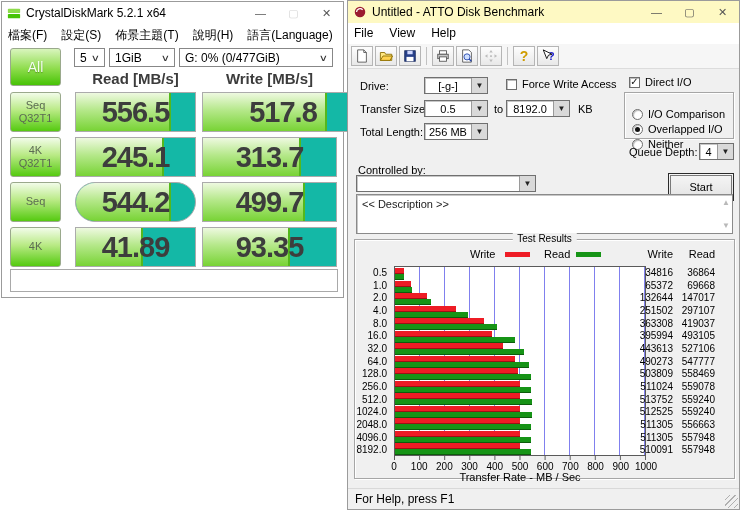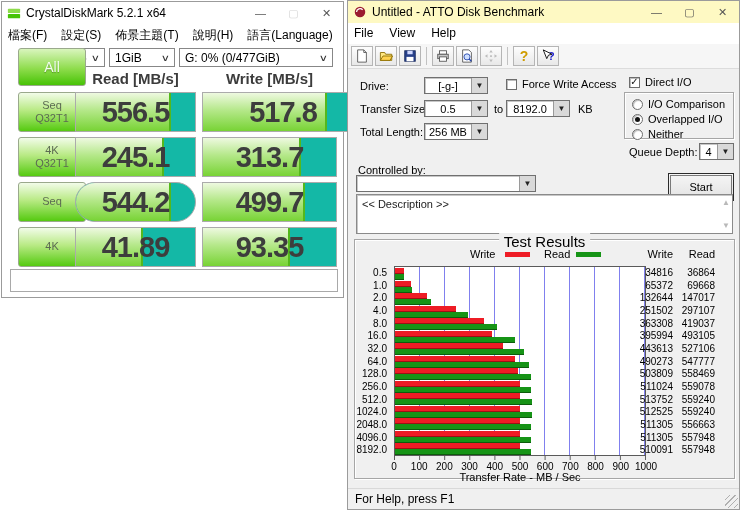--- a/index.html
+++ b/index.html
@@ -8,21 +8,21 @@
   
   #cdm{left:1px;top:1px;width:343px;height:297px}
   .titlebar{height:22px;display:flex;align-items:center;gap:5px;padding-left:5px;font-size:12px;background:#fff}
   .winbtns{margin-left:auto;display:flex;height:100%}
   .winbtn{width:33px;height:100%;display:flex;align-items:center;justify-content:center;font-size:11px;color:#555}
   .winbtn.disabled{color:#d4d4d4}
   .menubar{display:flex;font-size:12px;padding:3px 6px 4px 6px;gap:14px;background:#fff}
   .menuitem{white-space:nowrap}
   .cdm-select{position:absolute;height:19px;box-sizing:border-box;border:1px solid #878787;background:#fff;font-size:12px;display:flex;align-items:center;justify-content:space-between;padding:0 5px}
   .chev{font-size:9px;color:#333;transform:scaleX(1.4)}
-  .cdm-btn{position:absolute;left:16px;width:68px;box-sizing:border-box;border:1px solid #9aa98c;border-radius:3px;background:linear-gradient(180deg,#f2fce9 0%,#b9ea85 45%,#55ca10 100%);display:flex;align-items:center;justify-content:center;text-align:center;color:#5c6b52;font-size:11px;line-height:1.2;white-space:pre-line;cursor:pointer}
+  .cdm-btn{position:absolute;left:8px;width:51px;box-sizing:border-box;border:1px solid #9aa98c;border-radius:3px;background:linear-gradient(180deg,#f2fce9 0%,#b9ea85 45%,#55ca10 100%);display:flex;align-items:center;justify-content:center;text-align:center;color:#5c6b52;font-size:11px;line-height:1.2;white-space:pre-line;cursor:pointer}
   .cdm-btn.all{background:linear-gradient(180deg,#d9f5bd 0%,#8edc4c 55%,#47c306 100%);color:#f4fff0;font-size:14px;text-shadow:0 1px 1px rgba(60,110,20,.6)}
   .cdm-head{position:absolute;top:66px;height:20px;display:flex;align-items:center;justify-content:center;font-weight:bold;font-size:15px;color:#3c3c3c}
   .cell{position:absolute;height:40px;box-sizing:border-box;border:1px solid #ababab;background:#14b8a6;overflow:hidden}
   .fill{position:absolute;left:0;top:0;bottom:0;background:linear-gradient(180deg,#eef9e0 0%,#b5e88a 45%,#78d335 100%);border-right:2px solid #54b81c}
   .cellval{position:absolute;inset:0;display:flex;align-items:center;justify-content:center;font-weight:bold;font-size:29px;color:#3d3d3d;letter-spacing:-1px}
   #cdm-comment{position:absolute;left:8px;top:267px;width:328px;height:23px;box-sizing:border-box;border:1px solid #a9a9a9;background:#fff}
   
   #atto{left:347px;top:0;width:393px;height:510px;background:#f0f0f0}
   #atto .titlebar{background:#fef9c3}
   #atto .menubar{background:#fff;gap:16px}
@@ -39,21 +39,21 @@
   .radio-dot{width:11px;height:11px;box-sizing:border-box;border:1px solid #6d6d6d;border-radius:50%;background:#fff;box-shadow:inset 1px 1px 1px #bdbdbd;display:flex;align-items:center;justify-content:center}
   .radio-dot .pip{width:5px;height:5px;border-radius:50%;background:#111;display:none}
   .radio-row.sel .pip{display:block}
   .radio-row{display:flex;align-items:center;gap:5px;font-size:11px;margin:3px 0}
   .groupbox{position:absolute;box-sizing:border-box;border:1px solid #a6a6a6;box-shadow:inset 1px 1px 0 #ffffff, 1px 1px 0 #ffffff}
   .btn-start{position:absolute;box-sizing:border-box;border:1px solid #2b2b2b;outline:1px solid #7a7a7a;outline-offset:-3px;background:linear-gradient(#f6f6f6,#e2e2e2);font-size:11px;display:flex;align-items:center;justify-content:center}
   #desc-box{position:absolute;left:8px;top:193px;width:377px;height:40px;box-sizing:border-box;border:1px solid #8a8a8a;box-shadow:inset 1px 1px 0 #c7c7c7;background:#fff;font-size:11px}
   #desc-box .dtext{position:absolute;left:5px;top:3px;color:#222}
   .scroll-arrow{position:absolute;right:2px;font-size:8px;color:#b9b9b9}
   #test-group{position:absolute;left:6px;top:238px;width:381px;height:240px}
-  #test-title{position:absolute;top:-7px;left:50%;transform:translateX(-50%);background:#f0f0f0;padding:0 5px;font-size:15px}
+  #test-title{position:absolute;top:-7px;left:50%;transform:translateX(-50%);background:#f0f0f0;padding:0 5px;font-size:10px}
   .leg-text{position:absolute;font-size:11px}
   .leg-swatch{position:absolute;height:5px;width:25px}
   #plot{position:absolute;left:39px;top:26px;width:252px;height:190px;box-sizing:border-box;background:#fff;border:1px solid #5a5a5a}
   #grid{position:absolute;inset:0;background-image:linear-gradient(to right,transparent calc(100% - 1px),#8080ee calc(100% - 1px));background-size:10% 100%}
   #bars{position:absolute;inset:0;display:flex;flex-direction:column}
   .brow{flex:1;position:relative}
   .bar{position:absolute;left:0;height:5px}
   .bar.w{top:1px}
   .bar.r{top:7px}
   #ylabels{position:absolute;left:0;top:26px;width:35px;height:190px;display:flex;flex-direction:column}
@@ -251,21 +251,21 @@
   </div>
   <span class="lbl" style="left:230px;top:102px">KB</span>
 
   <span class="lbl" style="left:12px;top:125px">Total Length:</span>
   <div class="combo" style="left:76px;top:122px;width:64px">
     <span class="cv left">256 MB</span>
     <span class="dbtn">▼</span>
   </div>
 
   <div class="groupbox" style="left:276px;top:91px;width:110px;height:47px">
-    <div id="radio-list" style="padding:2px 0 0 7px">
+    <div id="radio-list" style="padding:12px 0 0 7px">
         <div class="radio-row">
           <span class="radio-dot"></span>
           <span>I/O Comparison</span>
         </div>
         <div class="radio-row sel">
           <span class="radio-dot">
             <span class="pip"></span>
           </span>
           <span>Overlapped I/O</span>
         </div>

